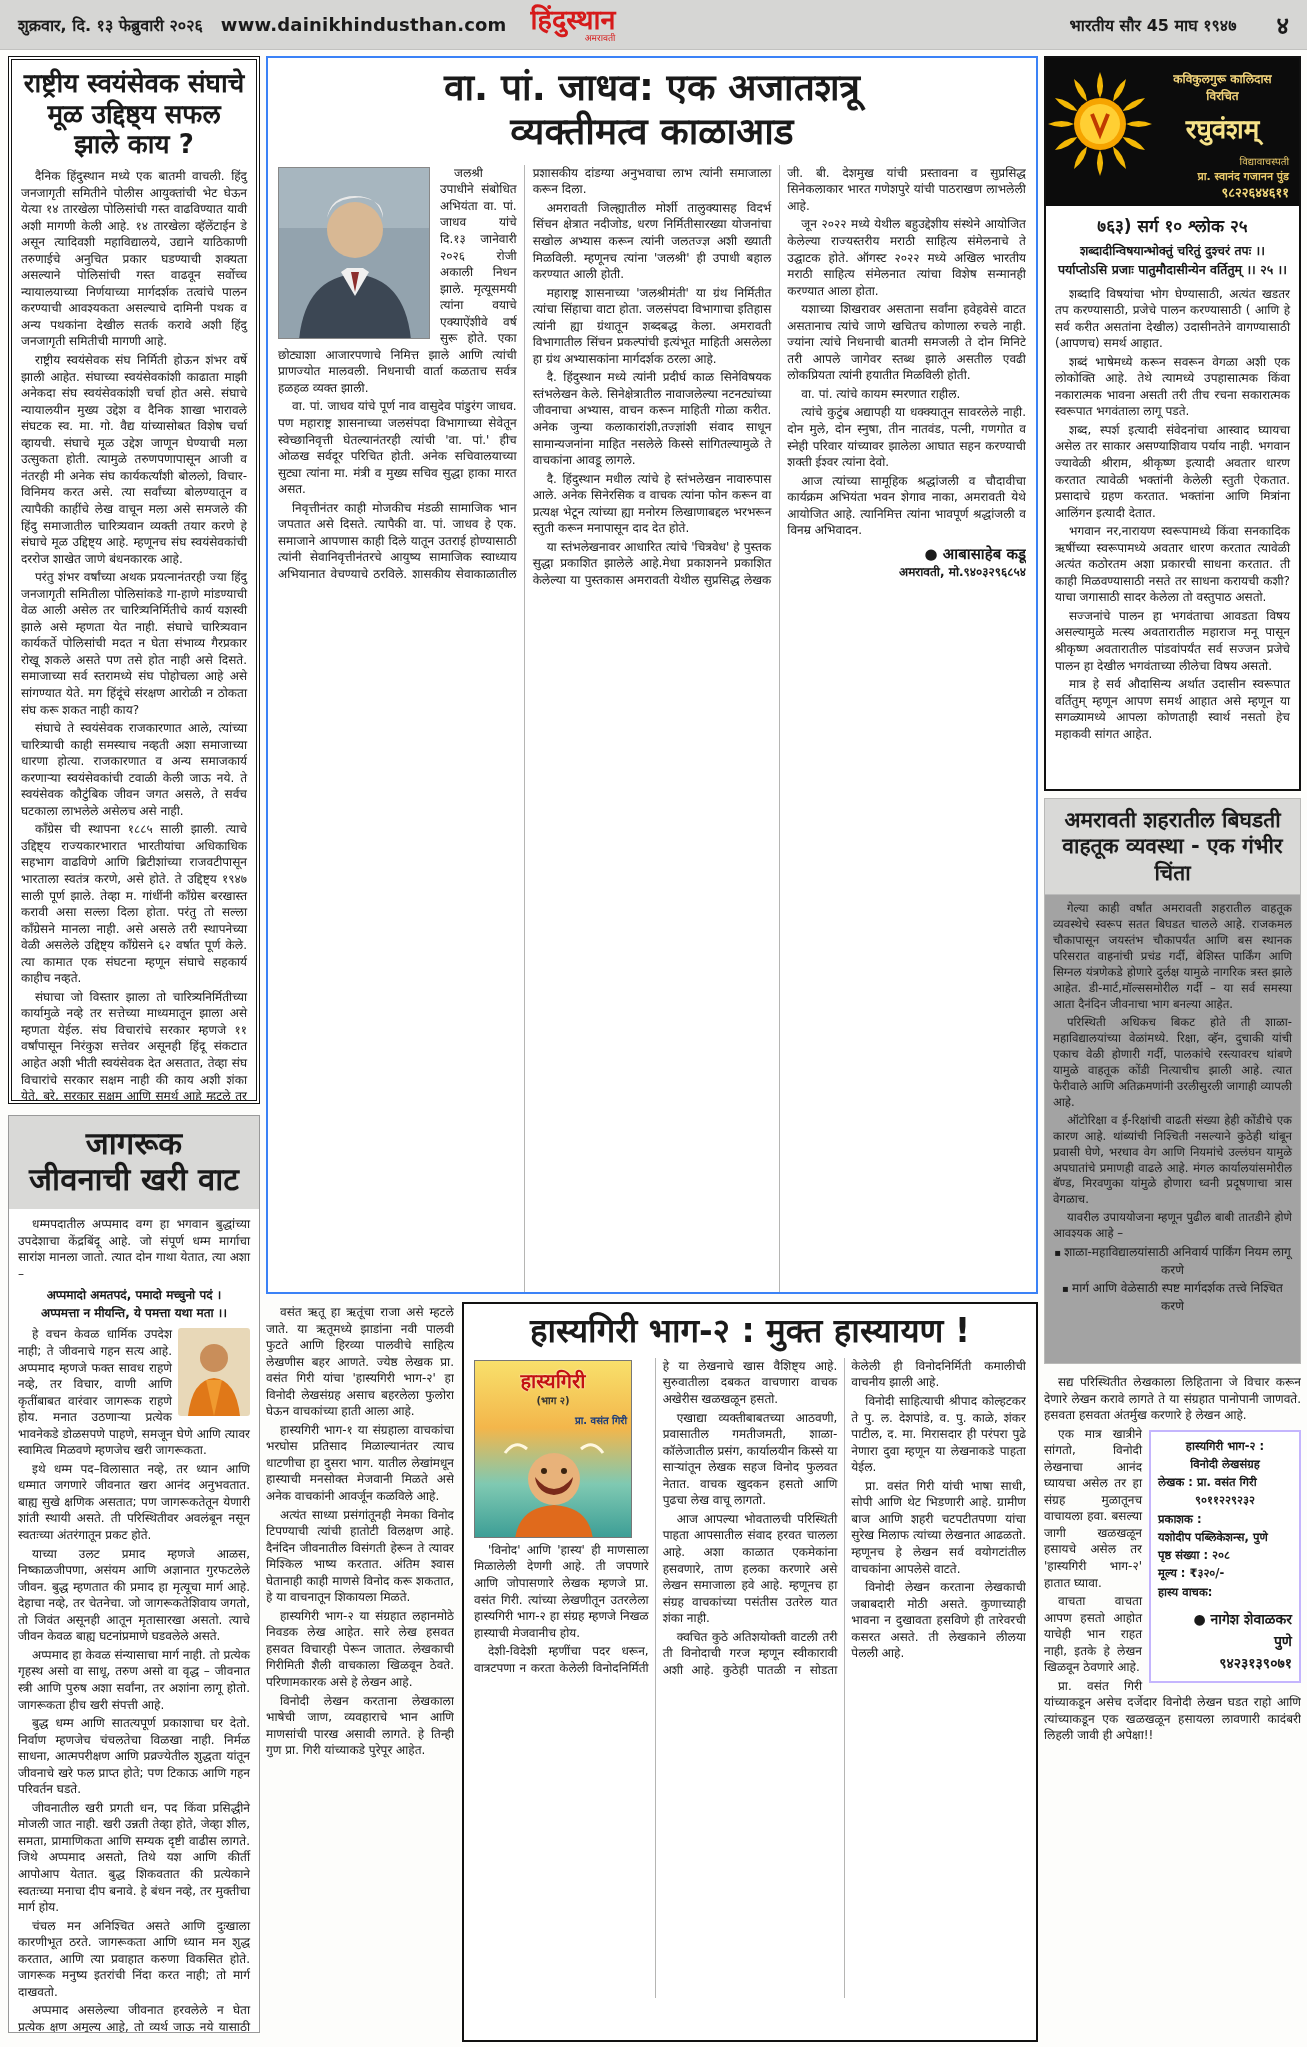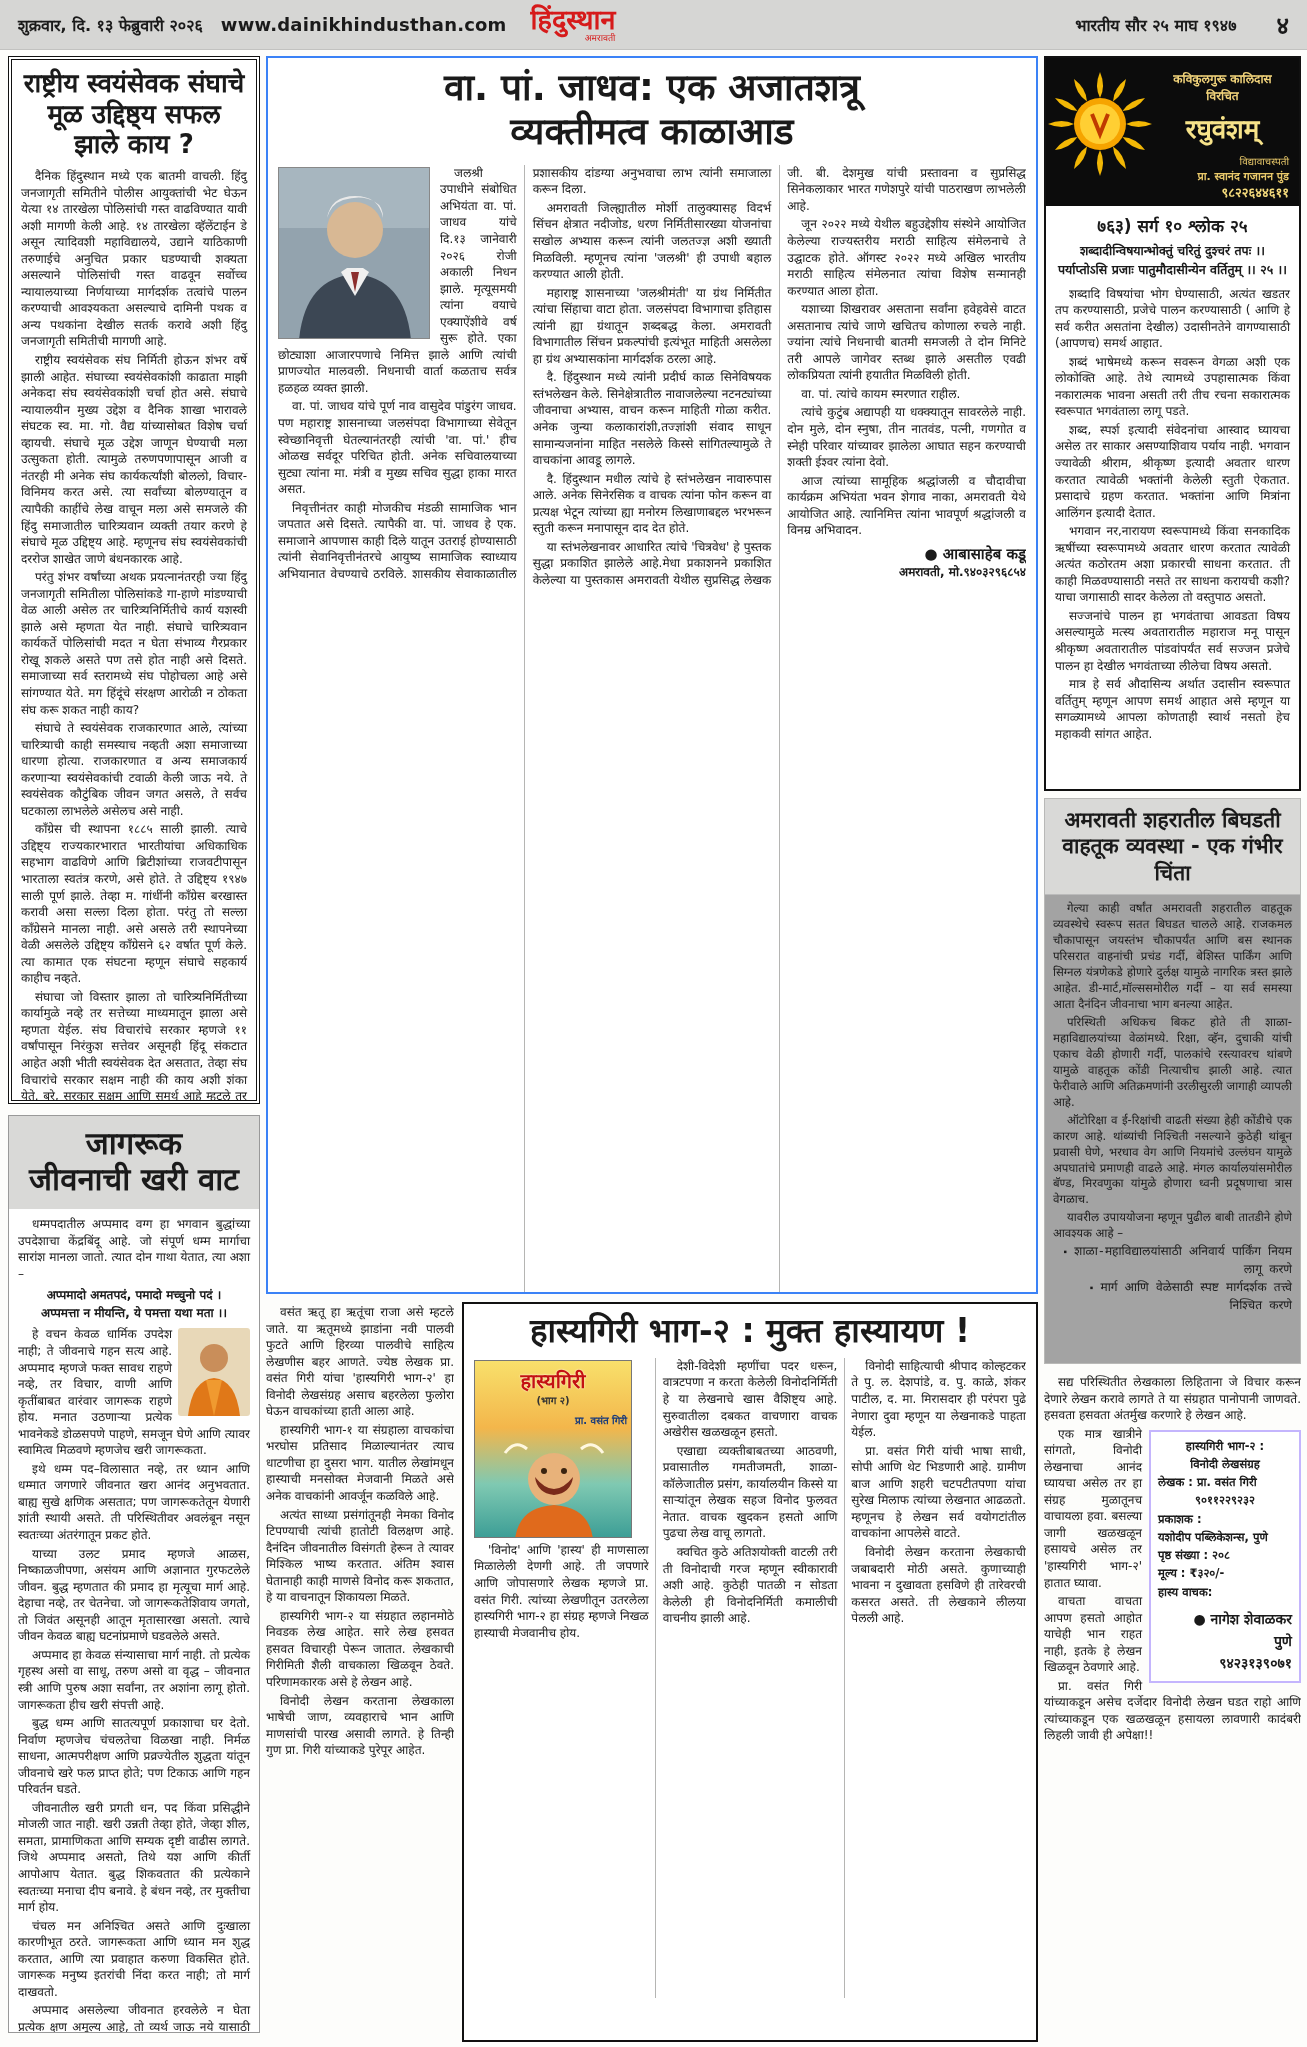--- a/index.html
+++ b/index.html
@@ -17,21 +17,21 @@
   .mh-solar { font-size:16px; font-weight:bold; }
   .mh-page { font-size:24px; font-weight:bold; }
 
   
   .content { display:flex; gap:6px; padding:6px 8px 0 8px; }
   .col-left { width:252px; flex:none; }
   .col-mid { width:772px; flex:none; }
   .col-right { width:257px; flex:none; }
 
   p.para { font-size:12px; line-height:1.38; text-align:justify; text-indent:14px; margin-bottom:2px; }
-  p.bullet-line { font-size:12px; line-height:1.45; text-align:right; margin-bottom:1px;font-family:Liberation Mono, monospace; }
+  p.bullet-line { font-size:12px; line-height:1.45; text-align:center; margin-bottom:1px; }
   p.bullet-line::before { content:"▪ "; font-size:10px; }
   .byline { text-align:right; font-weight:bold; font-size:15px; margin-top:4px; }
   .byline-sub { text-align:right; font-weight:bold; font-size:12px; }
 
   
   .box-rss { border:4px double #111; padding:8px 9px; height:1048px; overflow:hidden; margin-bottom:11px; background:#fff; }
   .rss-head { font-size:26px; line-height:1.18; font-weight:bold; text-align:center; margin-bottom:8px; }
   .box-jagruk { border:1px solid #999; height:918px; overflow:hidden; background:#fff; }
   .jagruk-head { background:#d9d9d7; padding:10px 6px 12px; text-align:center; font-weight:bold; line-height:1.15; }
   .jagruk-head .l1 { font-size:31px; display:block; }
@@ -86,21 +86,21 @@
 <div class="page">
 
   <div class="masthead">
     <span class="mh-date">शुक्रवार, दि. १३ फेब्रुवारी २०२६</span>
     <span class="mh-site">www.dainikhindusthan.com</span>
     <span class="mh-logo-wrap">
       <span class="mh-logo">हिंदुस्थान</span>
       <span class="mh-logo-sub">अमरावती</span>
     </span>
     <span class="mh-right">
-      <span class="mh-solar">भारतीय सौर २५ माघ १९४७</span>
+      <span class="mh-solar">भारतीय सौर 45 माघ १९४७</span>
       <span class="mh-page">४</span>
     </span>
   </div>
 
   <div class="content">
 
     <div class="col-left">
 
       <div class="box-rss">
         <div class="rss-head">राष्ट्रीय स्वयंसेवक संघाचे मूळ उद्दिष्ठ्य सफल झाले काय ?</div>
@@ -212,20 +212,21 @@
                 <circle cx="69" cy="110" r="3" fill="#3a2410"></circle>
                 <circle cx="89" cy="110" r="3" fill="#3a2410"></circle>
                 <path d="M40 178 Q44 146 79 144 Q114 146 118 178 Z" fill="#e06a1c"></path>
                 <path d="M30 92 Q40 78 52 88 M128 92 Q118 78 106 88" stroke="#fff8e0" stroke-width="3" fill="none"></path>
               </svg>
             </span>
             <div>
                 <p class="para">'विनोद' आणि 'हास्य' ही माणसाला मिळालेली देणगी आहे. ती जपणारे आणि जोपासणारे लेखक म्हणजे प्रा. वसंत गिरी. त्यांच्या लेखणीतून उतरलेला हास्यगिरी भाग-२ हा संग्रह म्हणजे निखळ हास्याची मेजवानीच होय.</p>
                 <p class="para">देशी-विदेशी म्हणींचा पदर धरून, वात्रटपणा न करता केलेली विनोदनिर्मिती हे या लेखनाचे खास वैशिष्ट्य आहे. सुरुवातीला दबकत वाचणारा वाचक अखेरीस खळखळून हसतो.</p>
                 <p class="para">एखाद्या व्यक्तीबाबतच्या आठवणी, प्रवासातील गमतीजमती, शाळा-कॉलेजातील प्रसंग, कार्यालयीन किस्से या साऱ्यांतून लेखक सहज विनोद फुलवत नेतात. वाचक खुदकन हसतो आणि पुढचा लेख वाचू लागतो.</p>
+                <p class="para">आज आपल्या भोवतालची परिस्थिती पाहता आपसातील संवाद हरवत चालला आहे. अशा काळात एकमेकांना हसवणारे, ताण हलका करणारे असे लेखन समाजाला हवे आहे. म्हणूनच हा संग्रह वाचकांच्या पसंतीस उतरेल यात शंका नाही.</p>
                 <p class="para">क्वचित कुठे अतिशयोक्ती वाटली तरी ती विनोदाची गरज म्हणून स्वीकारावी अशी आहे. कुठेही पातळी न सोडता केलेली ही विनोदनिर्मिती कमालीची वाचनीय झाली आहे.</p>
                 <p class="para">विनोदी साहित्याची श्रीपाद कोल्हटकर ते पु. ल. देशपांडे, व. पु. काळे, शंकर पाटील, द. मा. मिरासदार ही परंपरा पुढे नेणारा दुवा म्हणून या लेखनाकडे पाहता येईल.</p>
                 <p class="para">प्रा. वसंत गिरी यांची भाषा साधी, सोपी आणि थेट भिडणारी आहे. ग्रामीण बाज आणि शहरी चटपटीतपणा यांचा सुरेख मिलाफ त्यांच्या लेखनात आढळतो. म्हणूनच हे लेखन सर्व वयोगटांतील वाचकांना आपलेसे वाटते.</p>
                 <p class="para">विनोदी लेखन करताना लेखकाची जबाबदारी मोठी असते. कुणाच्याही भावना न दुखावता हसविणे ही तारेवरची कसरत असते. ती लेखकाने लीलया पेलली आहे.</p>
               </div>
           </div>
         </div>
       </div>
 
     </div>

